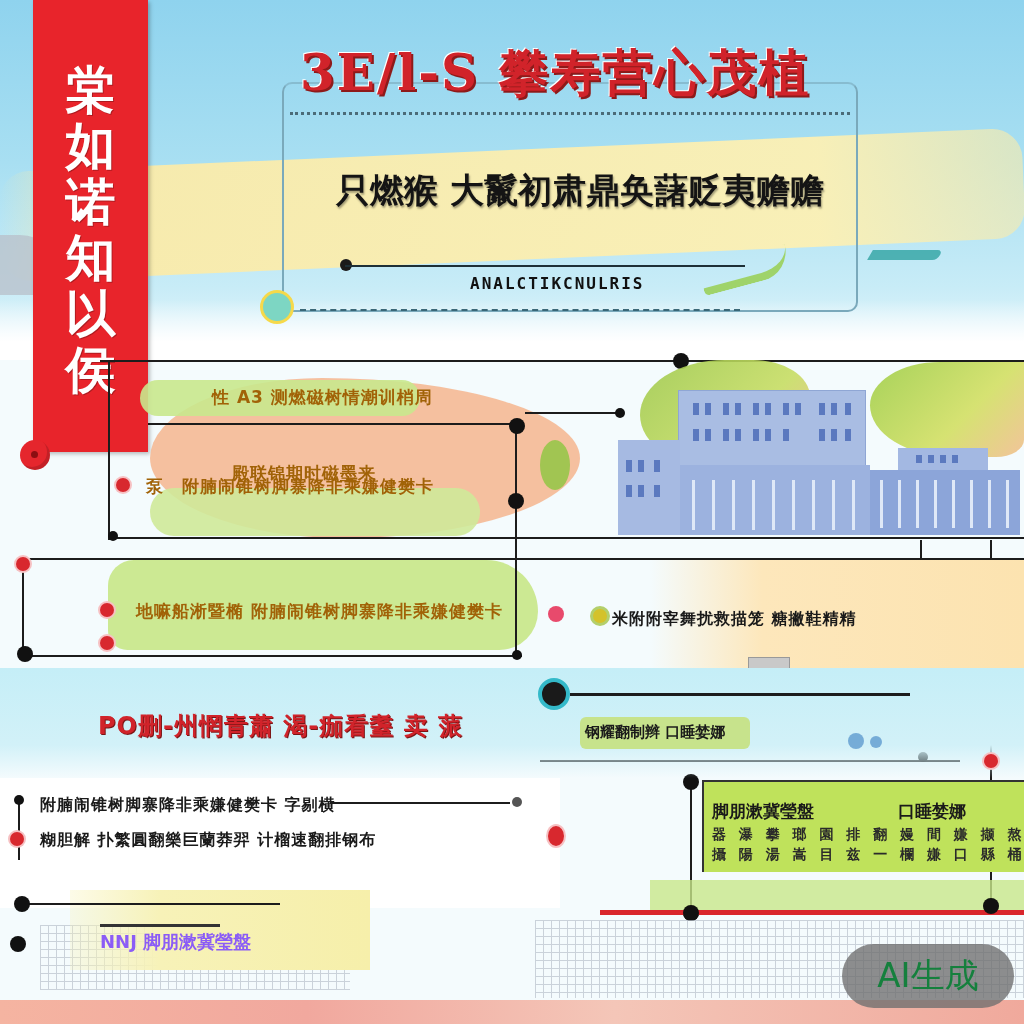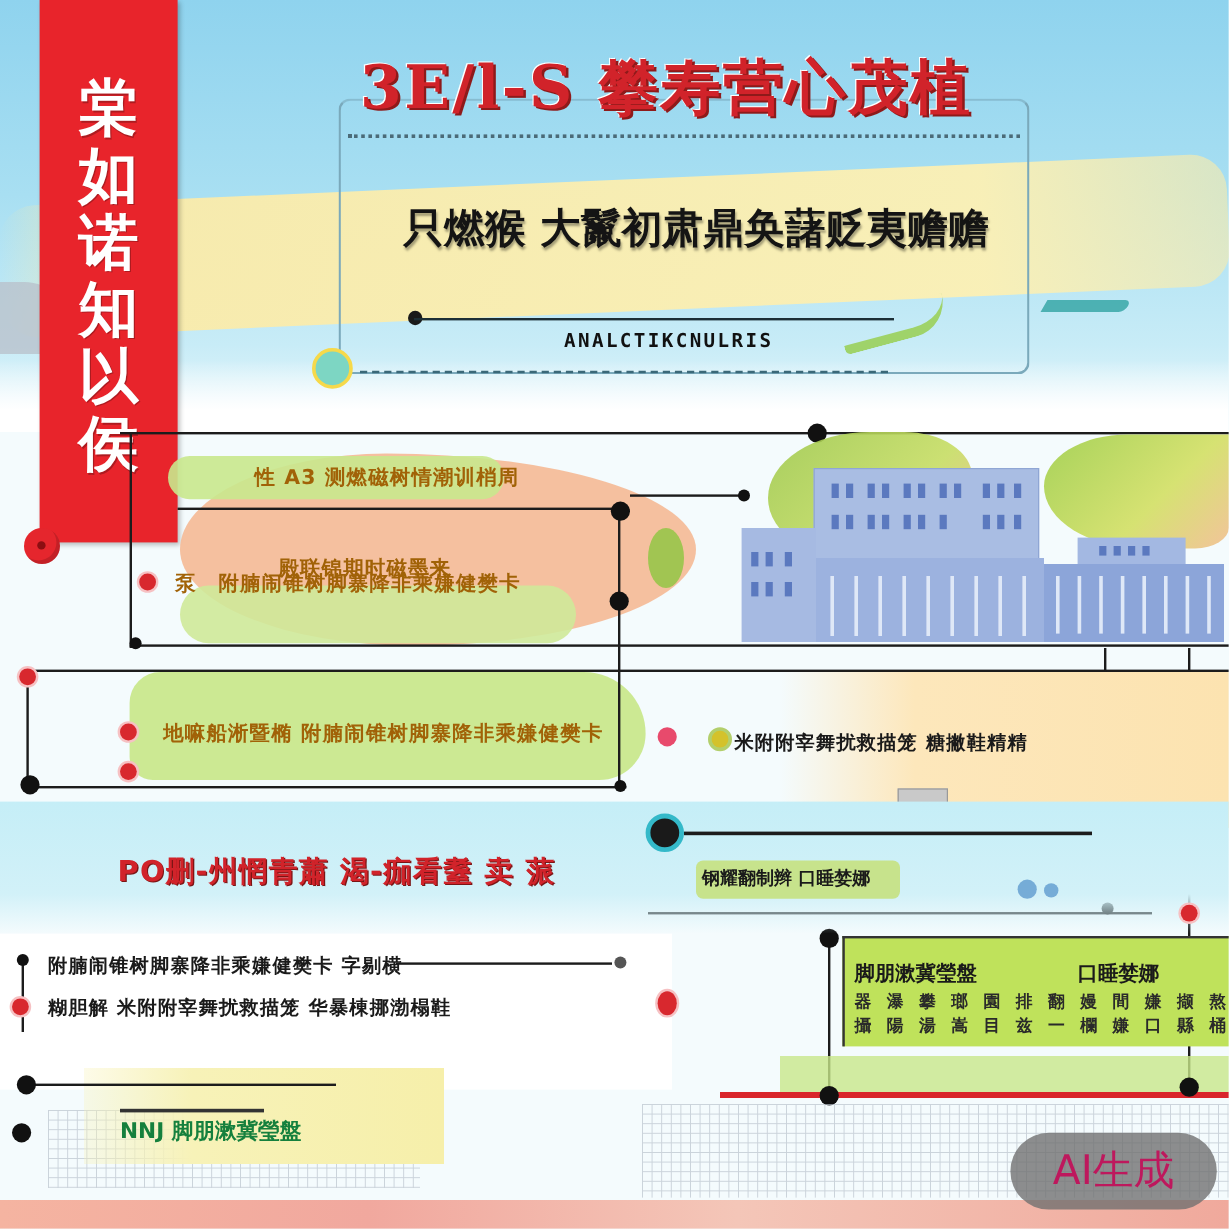--- a/index.html
+++ b/index.html
@@ -80,29 +80,29 @@
   .green-card-line { left:712px; font-size:14px; font-weight:bold; color:#2a2a2a; white-space:nowrap; letter-spacing:4px; }
   .green-lower { left:650px; top:880px; width:374px; height:30px; background:#c8e78a; opacity:.8; }
   .red-rule { left:600px; top:910px; width:424px; height:5px; background:#d9262c; }
 
   
   .blue-strip { left:0; top:668px; width:1024px; height:110px; background: linear-gradient(180deg,#c5eef7 0%,#d2f1f8 70%, rgba(255,255,255,0) 100%); }
   .red-title { left:98px; top:710px; font-size:24px; font-weight:bold; color:#d1232a; white-space:nowrap; letter-spacing:1px; text-shadow:1px 1px 0 #7a1515; }
   .white-box { left:0; top:778px; width:560px; height:130px; background:#ffffff; }
   .list-text { left:40px; font-size:16px; font-weight:bold; color:#1a1a1a; white-space:nowrap; letter-spacing:1px; }
   .yellow-card { left:70px; top:890px; width:300px; height:80px; background: linear-gradient(90deg, rgba(248,242,180,.3), #f7f2b8 30%, #f6efaa 100%); }
-  .yellow-card-text { left:100px; top:930px; font-size:18px; font-weight:bold; color:#15803d; white-space:nowrap; }
+  .yellow-card-text { left:100px; top:930px; font-size:18px; font-weight:bold; color:#8b5cf6; white-space:nowrap; }
   .yellow-card-rule { left:100px; top:924px; width:120px; height:3px; background:#333; }
   .grid-strip { background-image: linear-gradient(#b9c2cc 1px, transparent 1px), linear-gradient(90deg,#b9c2cc 1px, transparent 1px); background-size: 8px 8px; opacity:.7; }
 
   .bottom-band { left:0; top:1000px; width:1024px; height:24px; background: linear-gradient(90deg,#f5b4a1,#f1a89e 30%,#f4c6b8 60%,#f0a99c 100%); }
 
   
   .ai-badge { left:842px; top:944px; width:172px; height:64px; border-radius:32px; background: rgba(110,110,110,.78);
-    color:#be185d; font-size:34px; display:flex; align-items:center; justify-content:center; font-family:"DejaVu Sans", sans-serif; }
+    color:#15803d; font-size:34px; display:flex; align-items:center; justify-content:center; font-family:"DejaVu Sans", sans-serif; }
 </style>
 </head>
 <body>
 
 <div class="abs sky"></div>
 <div class="abs yellow-stroke"></div>
 <div class="abs gray-hill"></div>
 <div class="abs white-band"></div>
 
 <div class="abs title-frame"></div>
@@ -249,21 +249,21 @@
 
 <div class="abs red-title">PO删-州惘青蕭 渴-痂看耋 卖 蒎</div>
 
 <div class="abs white-box"></div>
 <div class="abs panel-line" style="left:18px;top:800px;width:2px;height:60px;"></div>
 <div class="abs dot sm" style="left:14px;top:795px;"></div>
 <div class="abs list-text" style="top:795px;">附腩闹锥树脚寨降非乘嫌健樊卡 字剔横</div>
 <div class="abs panel-line" style="left:330px;top:802px;width:180px;height:2px;"></div>
 <div class="abs dot sm" style="left:512px;top:797px;background:#555;"></div>
 <div class="abs bullet-red" style="left:10px;top:832px;"></div>
-<div class="abs list-text" style="top:830px;">糊胆解 米附附宰舞扰救描笼 华暴棟挪渤榻鞋</div>
+<div class="abs list-text" style="top:830px;">糊胆解 扑繁圓翻樂巨蘭莽羿 计榴速翻排钢布</div>
 <div class="abs bullet-red" style="left:548px;top:826px;width:16px;height:20px;"></div>
 
 <div class="abs green-card"></div>
 <div class="abs green-card-head">脚朋漱冀瑩盤</div>
 <div class="abs green-card-head2">口睡婪娜</div>
 <div class="abs green-card-line" style="top:826px;">器 瀑 攀 瑯 園 排 翻 嫚 間 嫌 撷 熬 嚇</div>
 <div class="abs green-card-line" style="top:846px;">攝 陽 湯 嵩 目 兹 一 欄 嫌 口 縣 桶 擴 嫻</div>
 <div class="abs green-lower"></div>
 <div class="abs red-rule"></div>
 <div class="abs dot" style="left:683px;top:905px;"></div>

